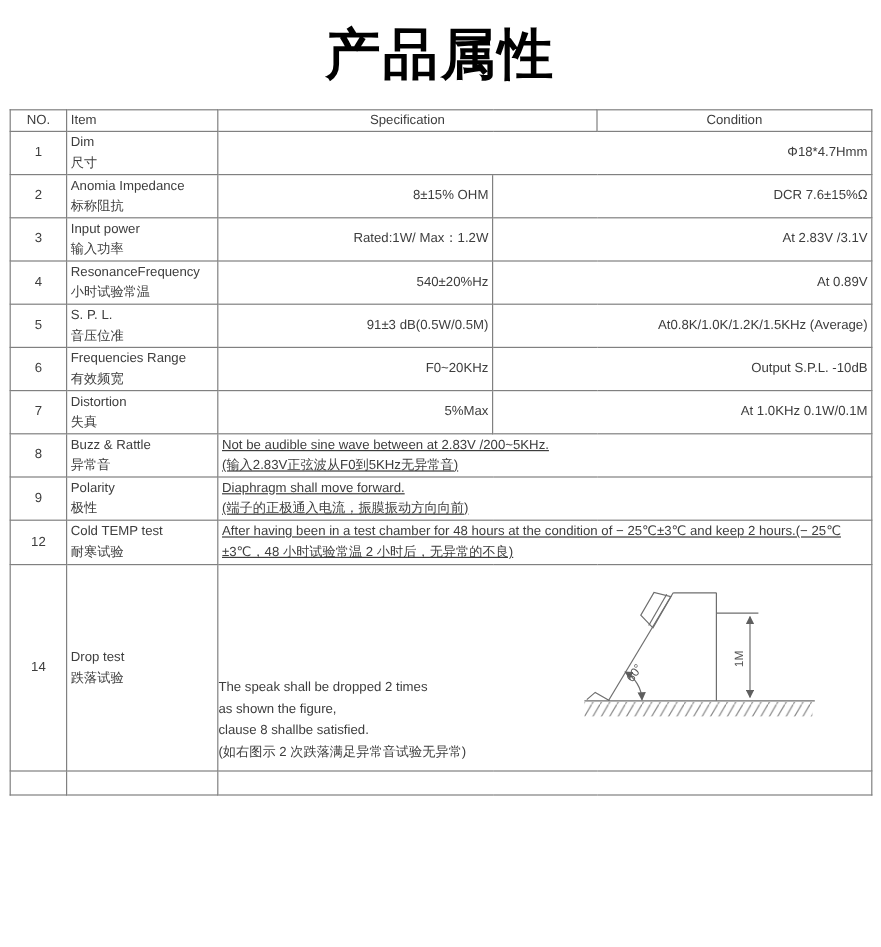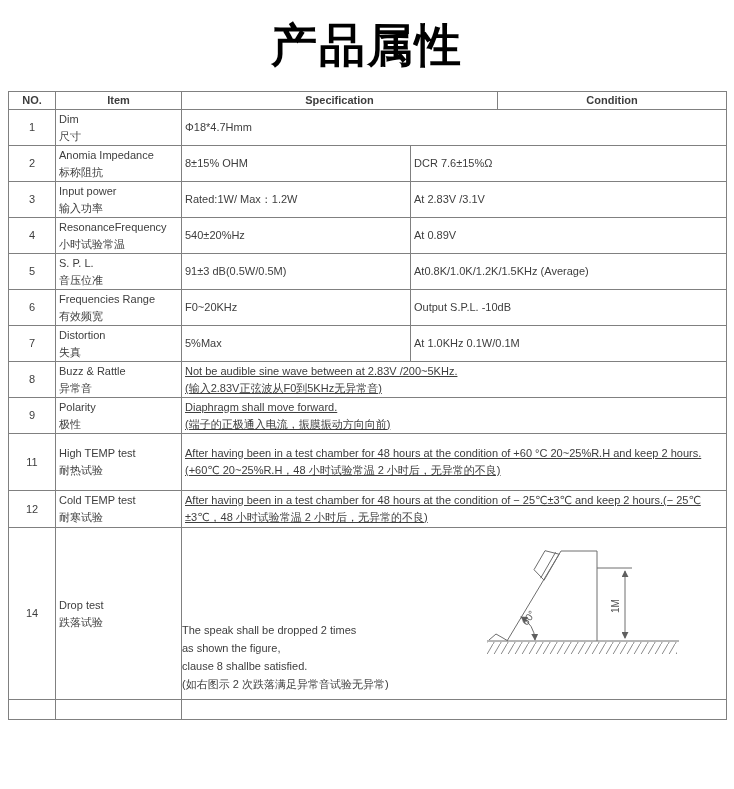--- a/index.html
+++ b/index.html
@@ -27,29 +27,29 @@
   .spec-table th, .spec-table td {
     border: 1px solid #808080;
     font-size: 11px;
     font-weight: normal;
     color: #3d3d3d;
     padding: 0 3px;
     vertical-align: middle;
     line-height: 17px;
     overflow: hidden;
   }
-  .spec-table th { height: 18px; text-align: center; font-weight: bold; }
-  .spec-table th.h-item { text-align: center; }
+  .spec-table th { height: 18px; text-align: center; }
+  .spec-table th.h-item { text-align: left; }
   tr.r   { height: 36px; }
   tr.r11 { height: 57px; }
   tr.r12, tr.r13 { height: 37px; }
   tr.r14 { height: 172px; }
   tr.r-cut { height: 20px; }
   td.no-cell { text-align: center; }
-  td.center { text-align: left; }
+  td.center { text-align: right; }
   td.merged-left { text-align: left; text-decoration: underline; }
   td.drop-cell { position: relative; padding: 0; }
   .drop-text { position: absolute; left: 0; bottom: 6px; line-height: 18px; }
   .drop-figure { position: absolute; top: 8px; right: 42px; width: 205px; height: 132px; }
   .drop-figure svg { display: block; }
 </style>
 </head>
 <body>
 
 <div class="page-title">产品属性</div>
@@ -147,28 +147,20 @@
     <tr class="r">
       <td class="no-cell">9</td>
       <td>
         <div>Polarity</div>
         <div>极性</div>
       </td>
       <td colspan="3" class="merged-left">
         <div>Diaphragm shall move forward.</div>
         <div>(端子的正极通入电流，振膜振动方向向前)</div>
       </td>
-    </tr>
-    <tr class="r11">
-      <td class="no-cell">11</td>
-      <td>
-        <div>High TEMP test</div>
-        <div>耐热试验</div>
-      </td>
-      <td colspan="3" class="merged-left">After having been in a test chamber for 48 hours at the condition of +60 °C 20~25%R.H and keep 2 hours.(+60℃ 20~25%R.H，48 小时试验常温 2 小时后，无异常的不良)</td>
     </tr>
     <tr class="r12">
       <td class="no-cell">12</td>
       <td>
         <div>Cold TEMP test</div>
         <div>耐寒试验</div>
       </td>
       <td colspan="3" class="merged-left">After having been in a test chamber for 48 hours at the condition of − 25℃±3℃ and keep 2 hours.(− 25℃±3℃，48 小时试验常温 2 小时后，无异常的不良)</td>
     </tr>
     <tr class="r14">

